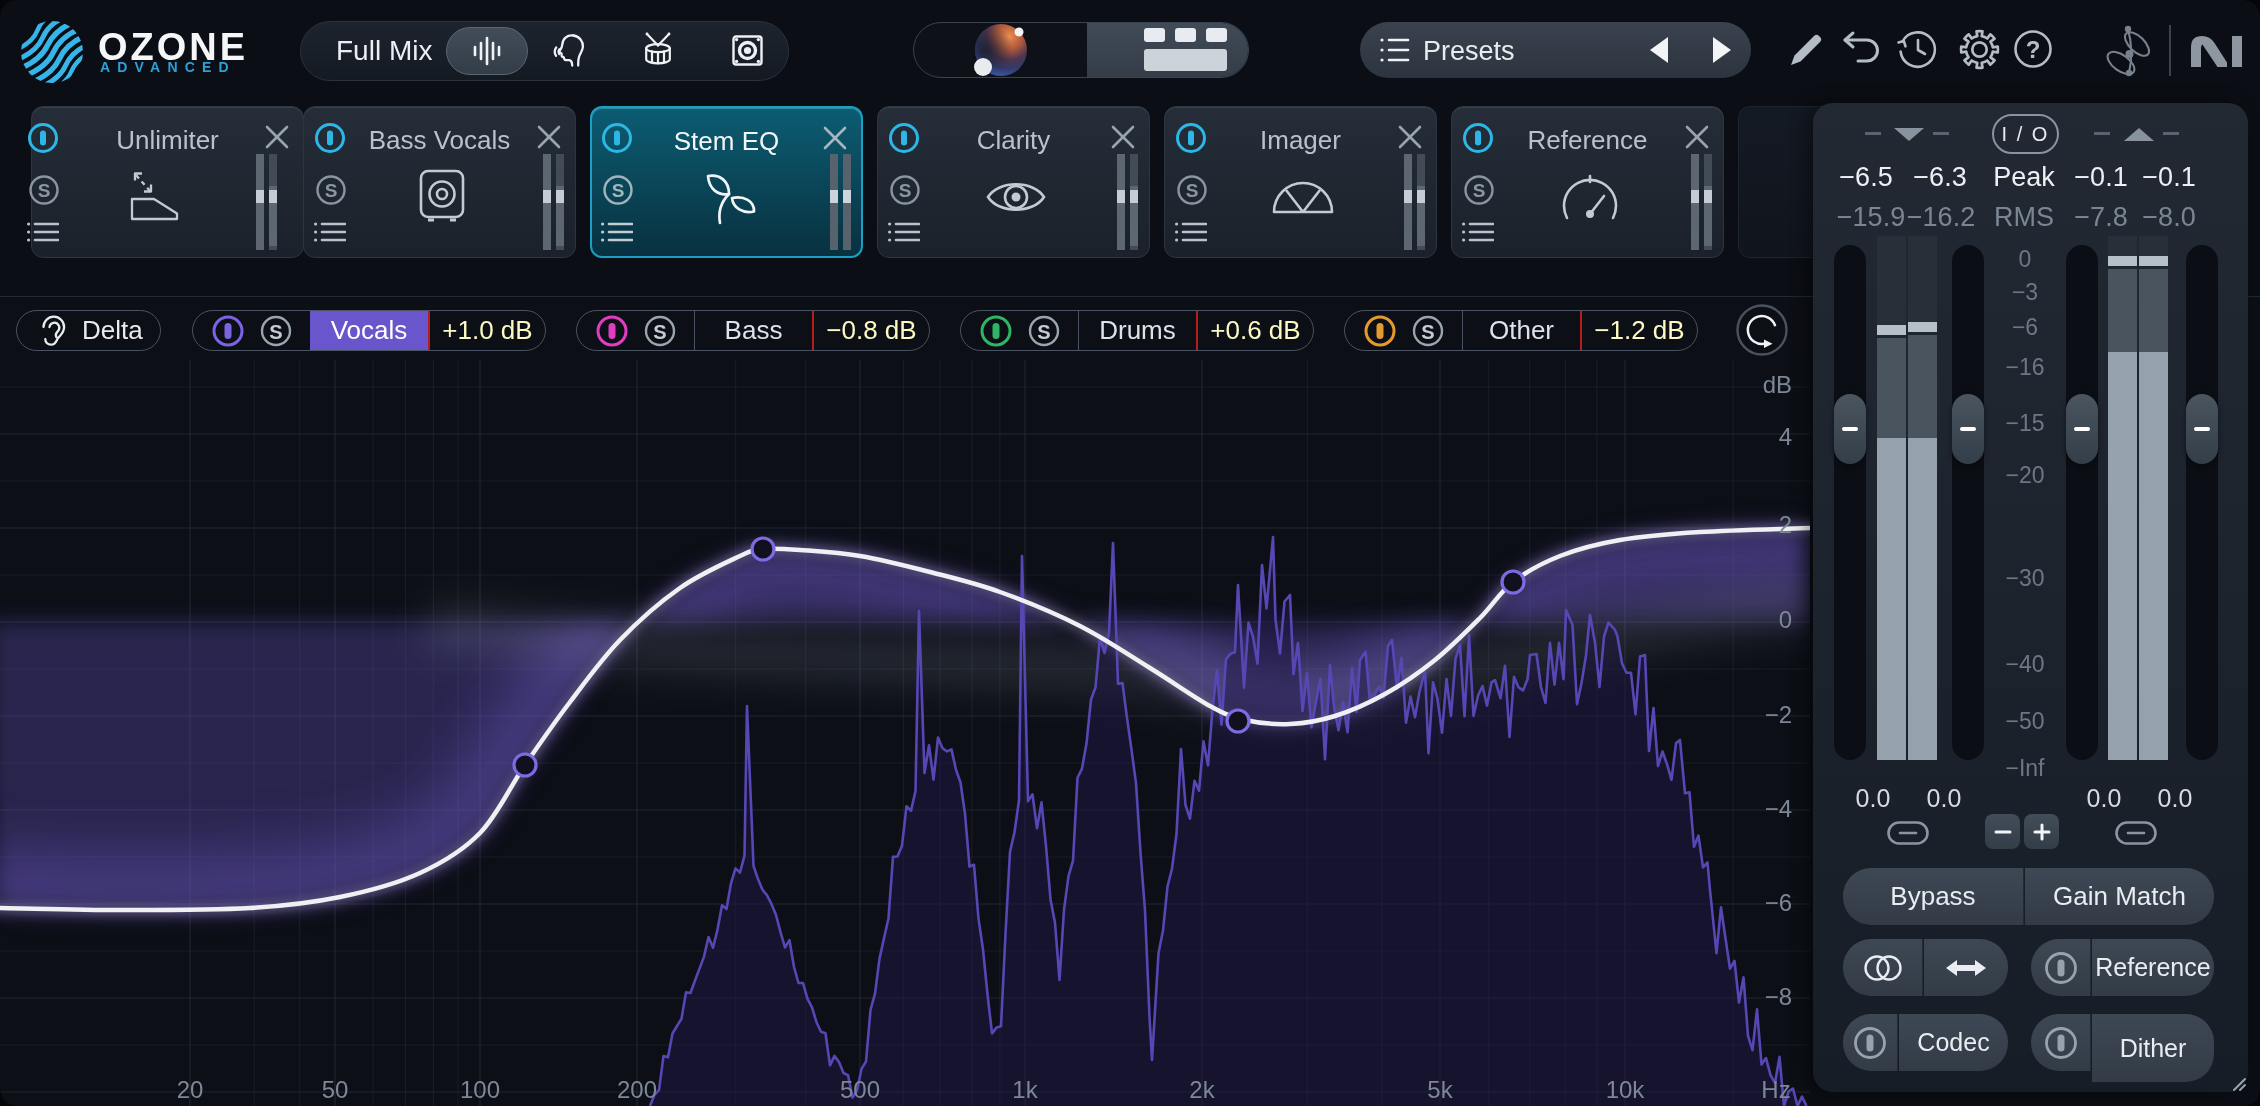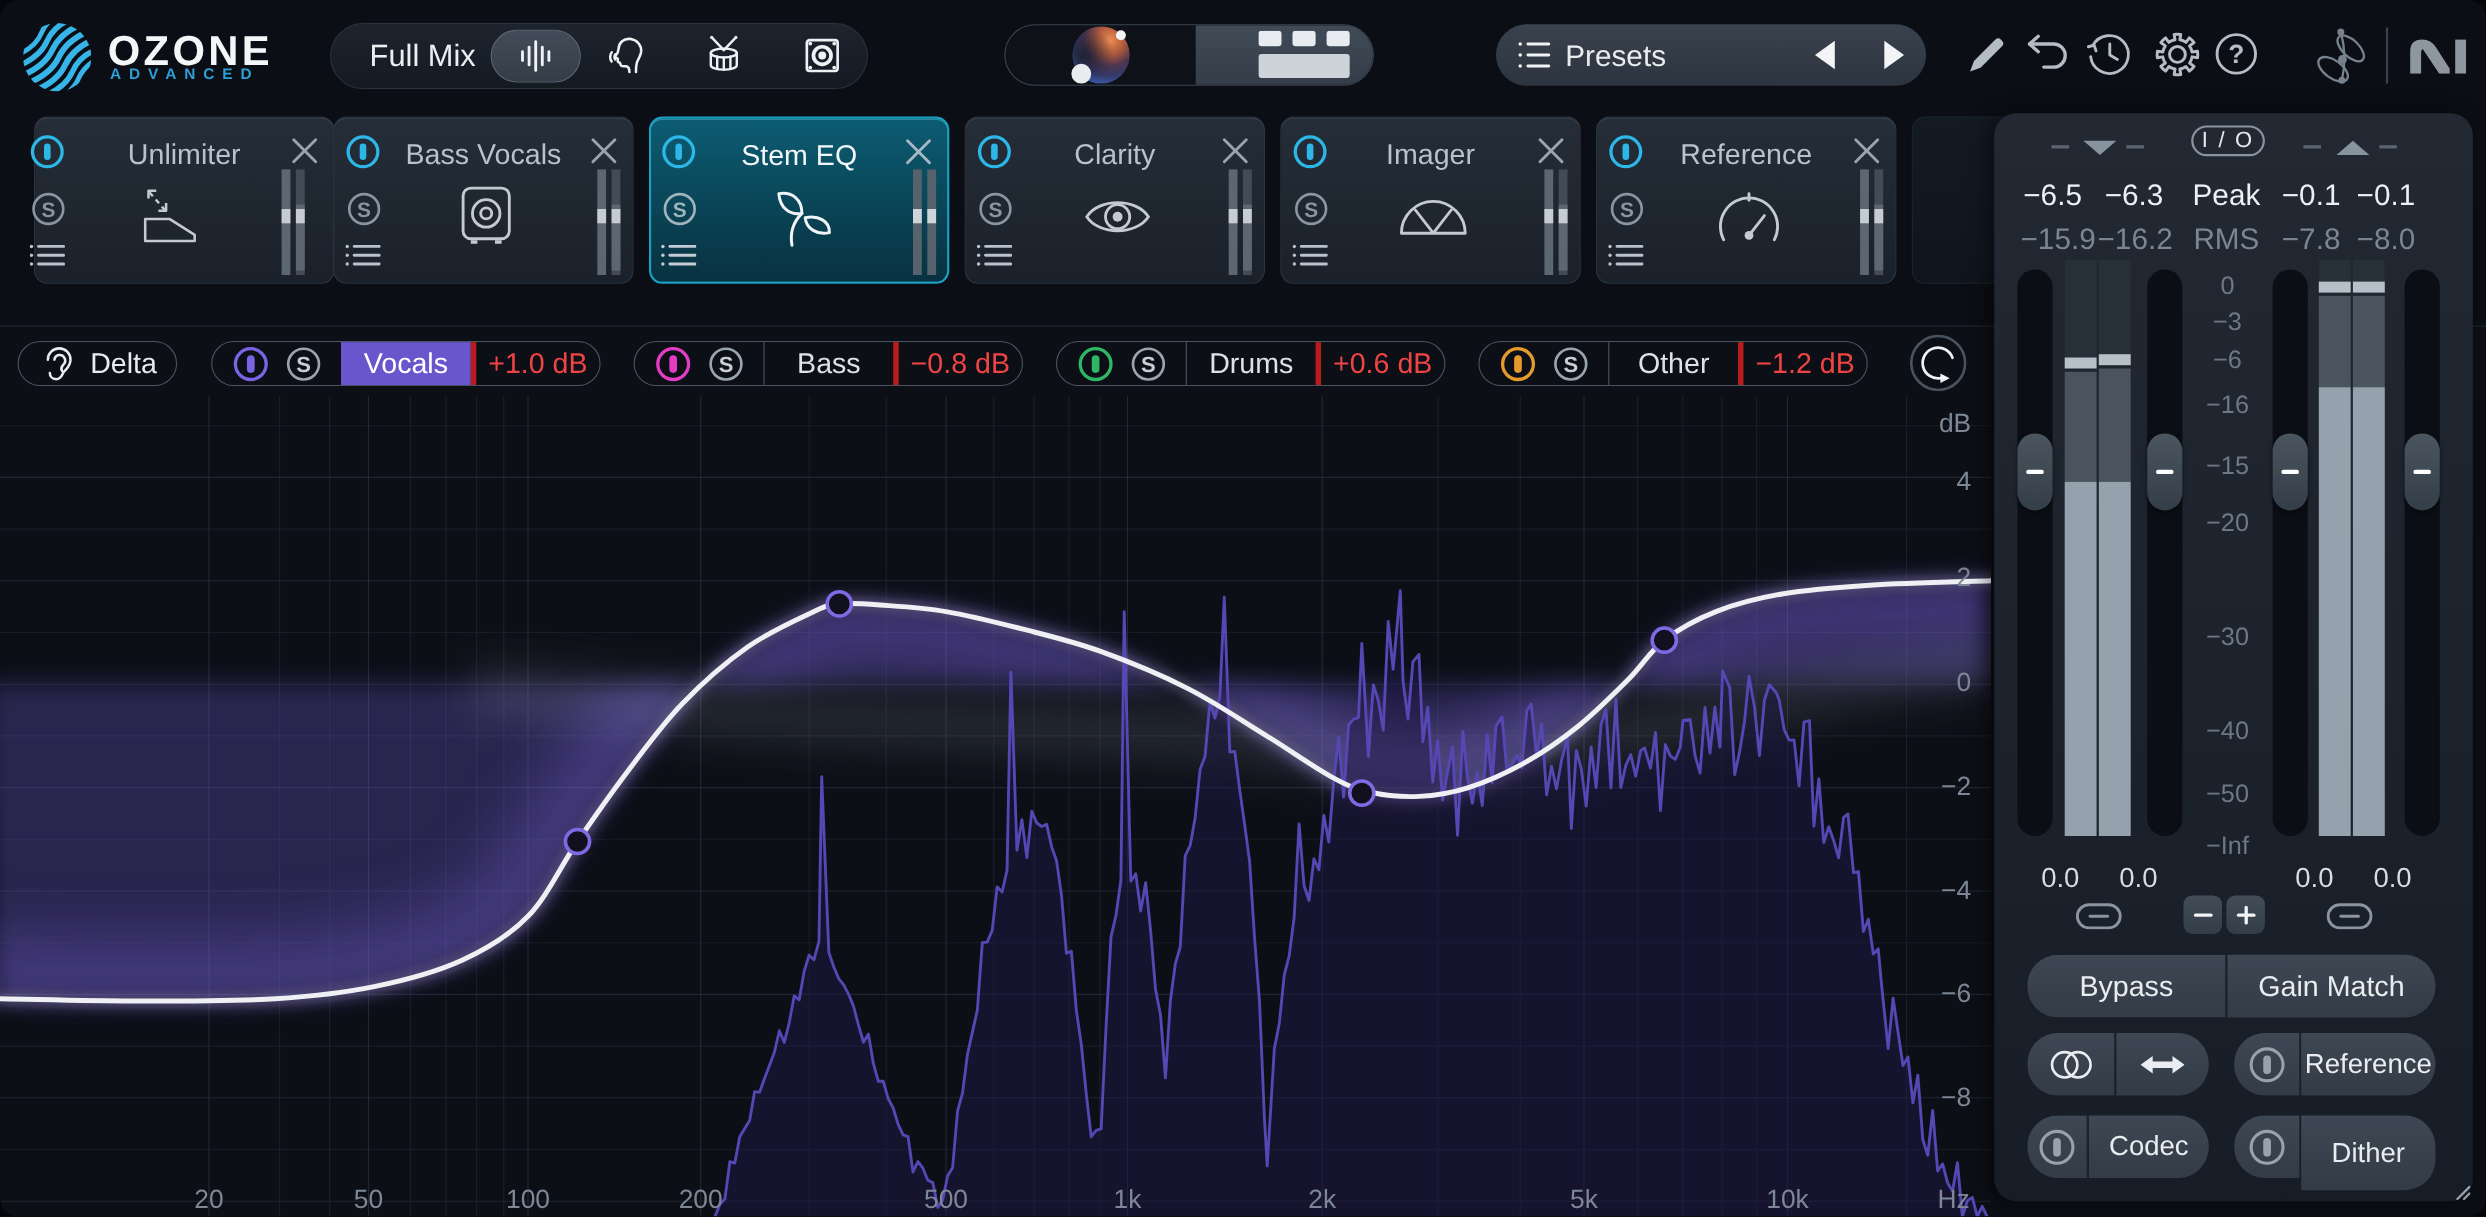--- a/index.html
+++ b/index.html
@@ -25,21 +25,21 @@
 .ctitle{position:absolute;left:0;right:0;top:18px;text-align:center;font-size:26px;color:#b9c2cc}
 .card.sel .ctitle{color:#f2f6f8}
 .cx{position:absolute;right:14px;top:18px;width:24px;height:24px}
 
 .stemrow{left:0;top:296px;width:2260px;height:64px;background:#0c0f15;border-top:1px solid #212836}
 .pill{position:absolute;top:310px;height:41px;border:1.5px solid #4a5362;border-radius:21px}
 .sgroup{position:absolute;top:310px;height:41px;border:1.5px solid #4a5362;border-radius:21px;display:flex}
 .scell{height:100%;display:flex;align-items:center;justify-content:center;font-size:26px}
 .scell.icons{width:117px;gap:14px}
 .scell.lab{width:118px;border-left:1px solid #4a5362;color:#dde2e8}
-.scell.val{width:117px;border-left:5px solid #b91c1c;color:#ef4444}
+.scell.val{width:117px;border-left:2px solid #b91c1c;color:#fef9c3}
 .scell.lab.on{background:#6a56cc;color:#fff;border-left:none}
 
 .panel{left:1813px;top:103px;width:435px;height:989px;border-radius:20px;background:linear-gradient(180deg,#222933,#171d26);box-shadow:-6px 0 18px rgba(0,0,0,0.45)}
 .ptxt{position:absolute;font-size:27px;color:#edf0f3;transform:translateX(-50%)}
 .ptxt2{position:absolute;font-size:27px;color:#7b8694;transform:translateX(-50%)}
 .pscale{position:absolute;font-size:23px;color:#6d7884;transform:translateX(-50%)}
 .ptrack{position:absolute;width:32px;height:515px;top:142px;border-radius:16px;background:#0b0f15}
 .pthumb{position:absolute;width:32px;height:70px;top:291px;border-radius:16px;background:linear-gradient(180deg,#4b5560,#343e49);box-shadow:0 2px 5px rgba(0,0,0,.5)}
 .pthumb:after{content:"";position:absolute;left:8px;top:33px;width:16px;height:4px;background:#fff;border-radius:2px}
 .pbtn{position:absolute;background:linear-gradient(180deg,#3e4854,#323b46);color:#e9edf1;font-size:26px;display:flex;align-items:center;justify-content:center}
@@ -566,21 +566,21 @@
  <text x="1776" y="738" text-anchor="middle">Hz</text>
 </g>
 </svg>
 <div class="abs panel">
 <div class="abs" style="left:52px;top:29px;width:16px;height:3px;background:#5a636f"></div>
 <div class="abs" style="left:120px;top:29px;width:16px;height:3px;background:#5a636f"></div>
 <div class="abs" style="left:281px;top:29px;width:16px;height:3px;background:#5a636f"></div>
 <div class="abs" style="left:350px;top:29px;width:16px;height:3px;background:#5a636f"></div>
 <div class="abs" style="left:81px;top:25px;width:0;height:0;border-style:solid;border-width:13px 15px 0 15px;border-color:#8893a0 transparent transparent transparent"></div>
 <div class="abs" style="left:311px;top:25px;width:0;height:0;border-style:solid;border-width:0 15px 13px 15px;border-color:transparent transparent #8893a0 transparent"></div>
-<div class="abs" style="left:179px;top:11px;width:67px;height:28px;border:2px solid #8a94a0;border-radius:20px;display:flex;align-items:center;justify-content:center;font-size:20px;color:#e6eaee;letter-spacing:2px">I / O</div>
+<div class="abs" style="left:179px;top:11px;width:67px;height:40px;border:2px solid #8a94a0;border-radius:20px;display:flex;align-items:center;justify-content:center;font-size:20px;color:#e6eaee;letter-spacing:2px">I / O</div>
 <div class="ptxt" style="left:53px;top:59px;color:#edf0f3">−6.5</div>
 <div class="ptxt" style="left:127px;top:59px;color:#edf0f3">−6.3</div>
 <div class="ptxt" style="left:211px;top:59px;color:#edf0f3">Peak</div>
 <div class="ptxt" style="left:288px;top:59px;color:#edf0f3">−0.1</div>
 <div class="ptxt" style="left:356px;top:59px;color:#edf0f3">−0.1</div>
 <div class="ptxt2" style="left:58px;top:99px">−15.9</div>
 <div class="ptxt2" style="left:128px;top:99px">−16.2</div>
 <div class="ptxt2" style="left:211px;top:99px">RMS</div>
 <div class="ptxt2" style="left:288px;top:99px">−7.8</div>
 <div class="ptxt2" style="left:356px;top:99px">−8.0</div>

